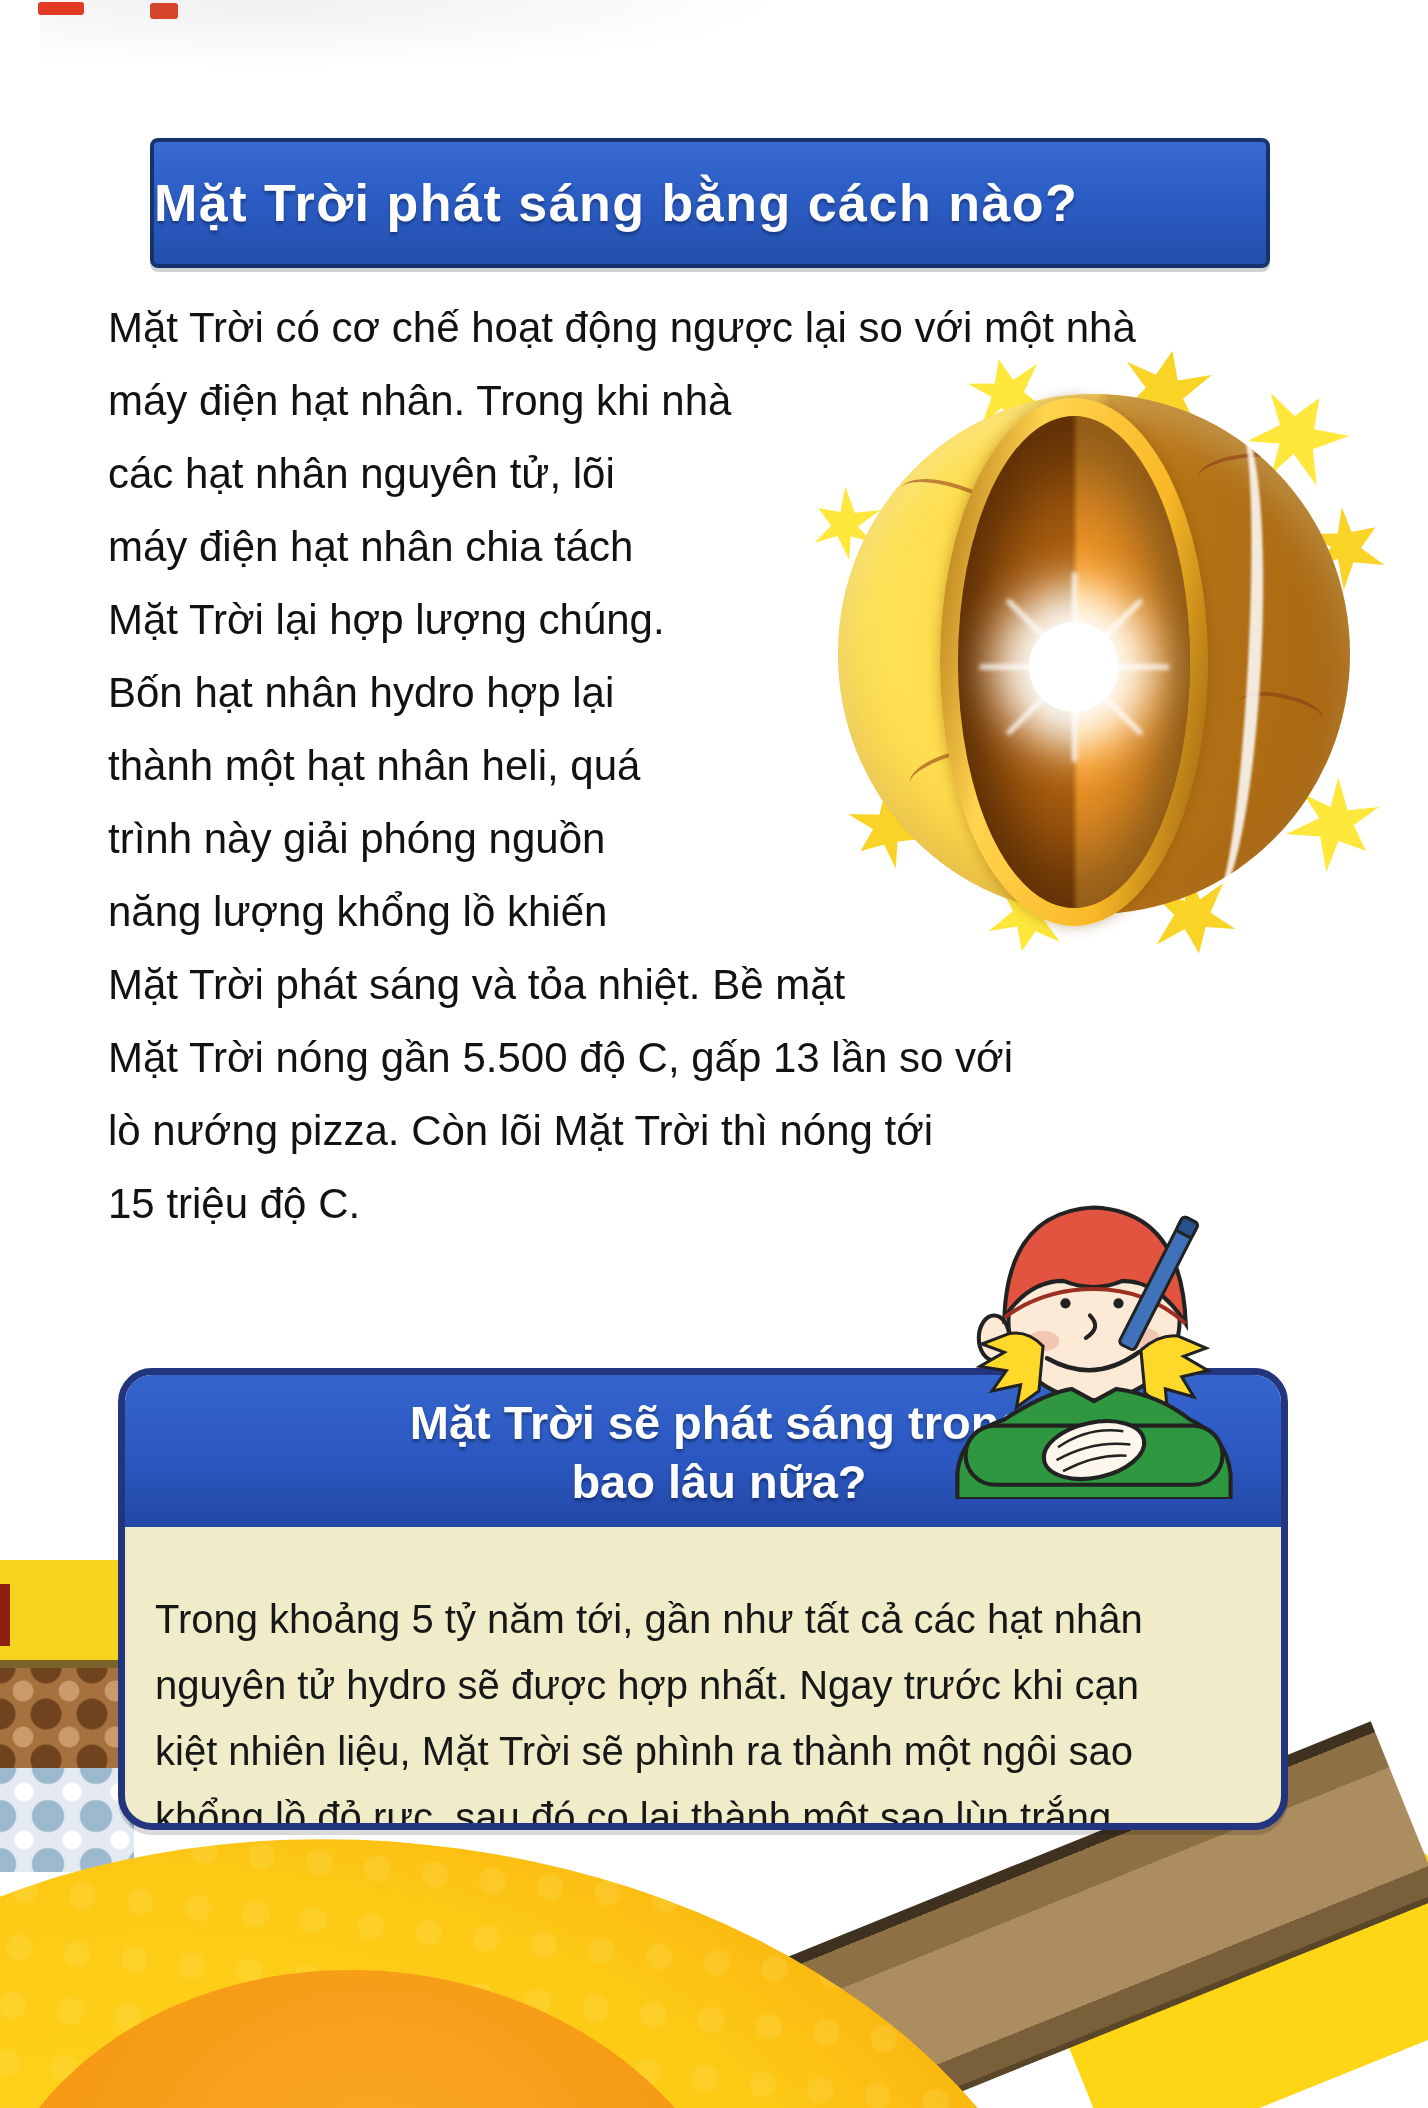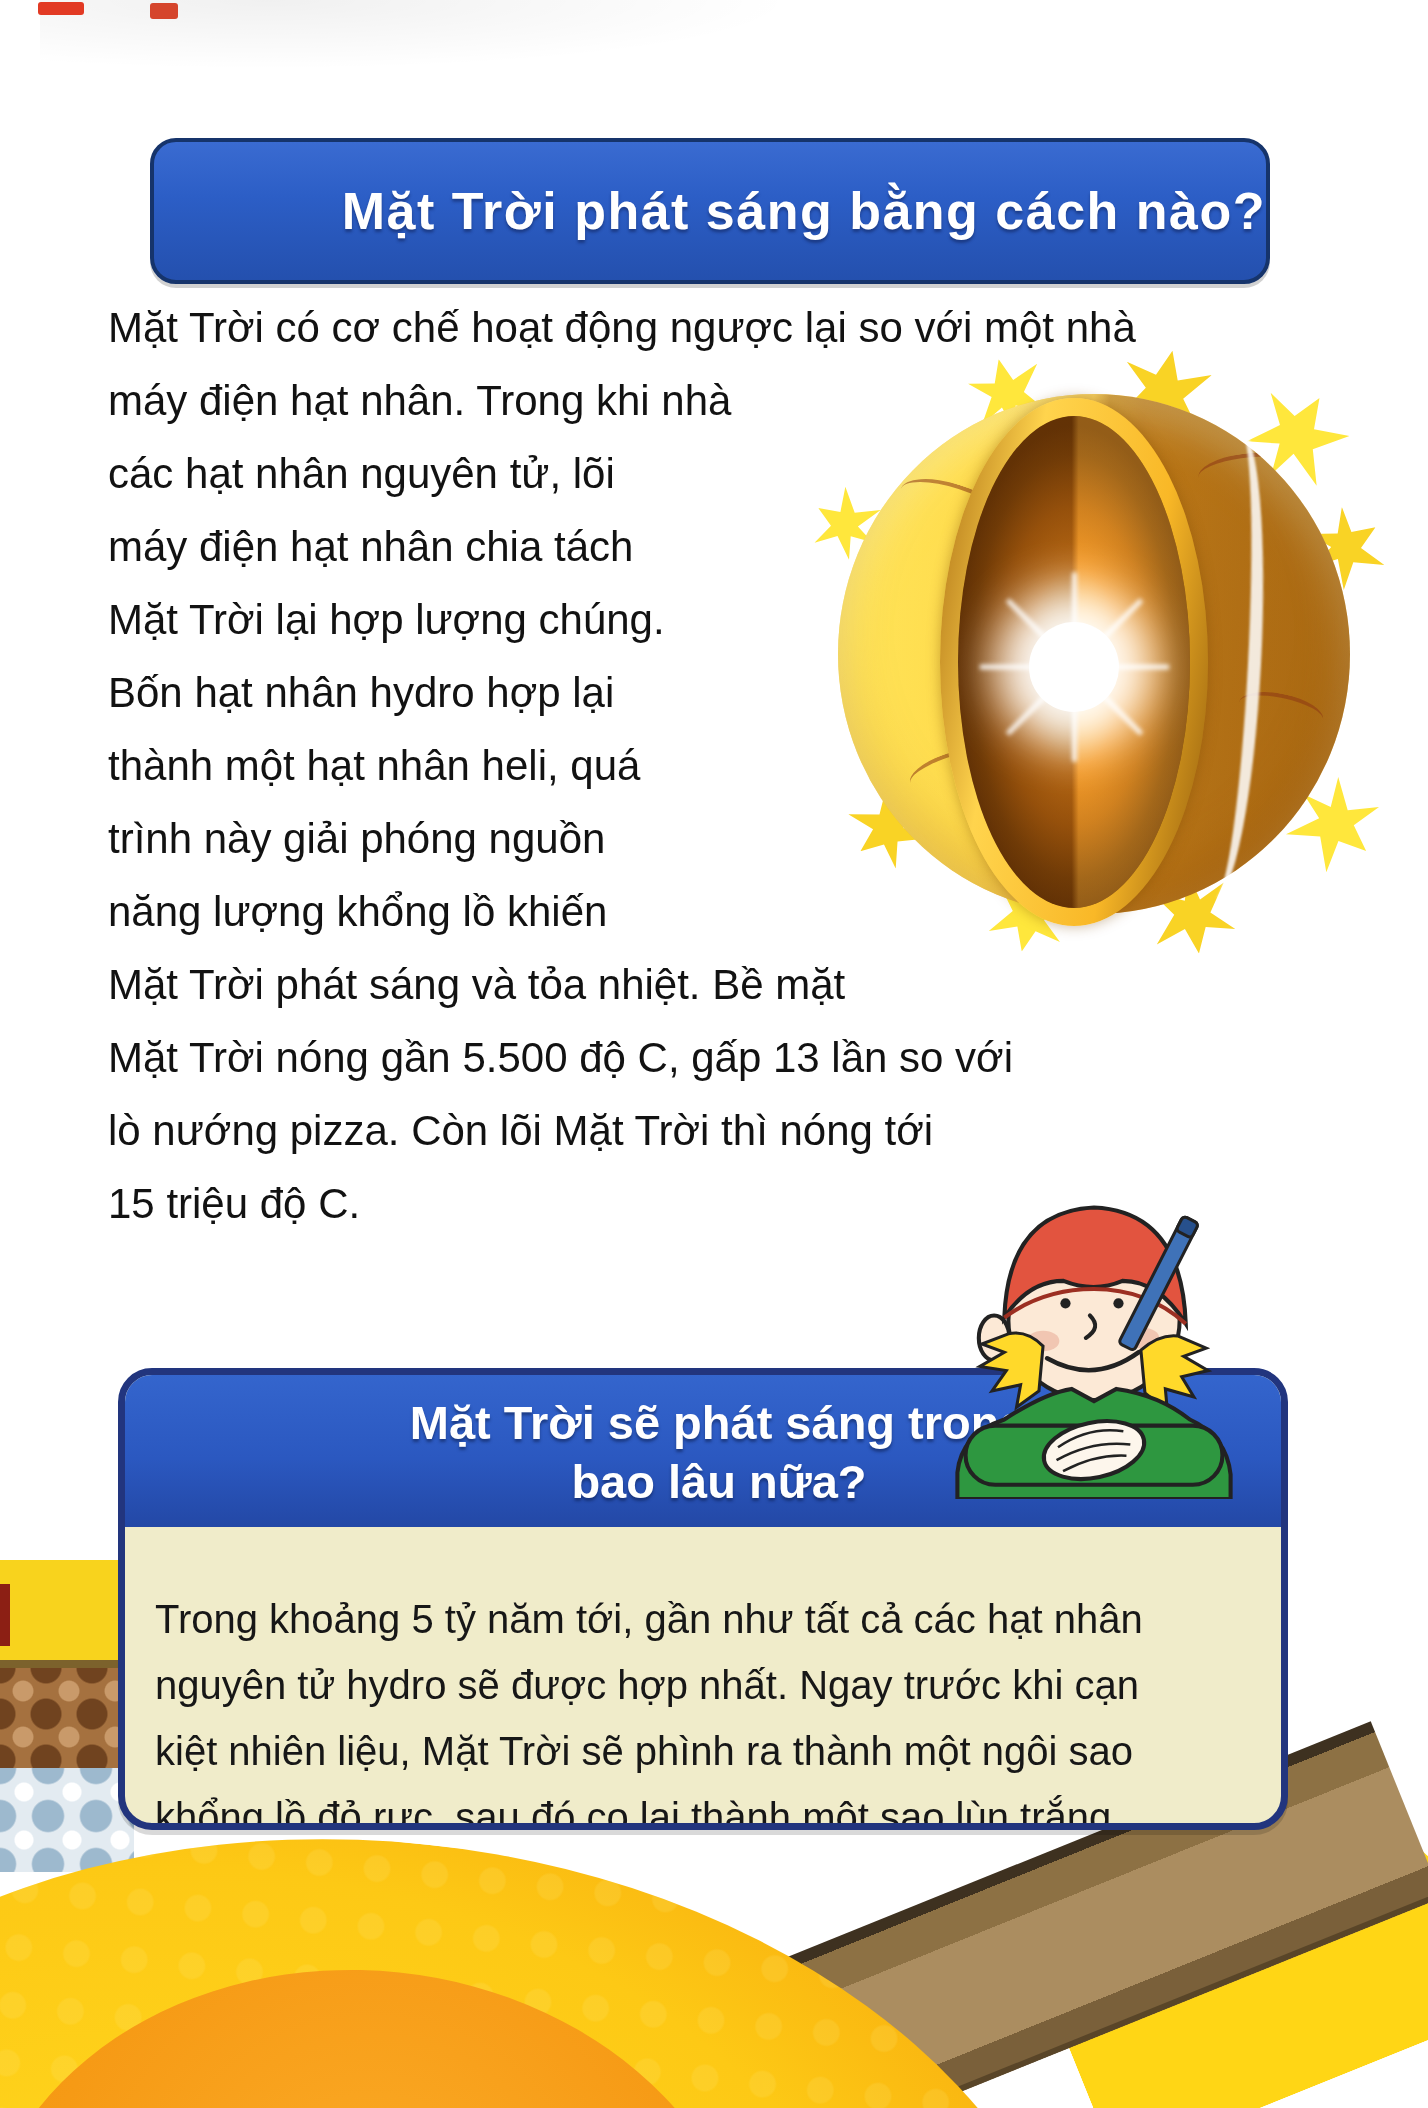--- a/index.html
+++ b/index.html
@@ -9,24 +9,24 @@
   }
   
   .scan-smudge{position:absolute;left:40px;top:0;width:760px;height:70px;
     background:radial-gradient(ellipse at 30% 0%, rgba(0,0,0,.06), rgba(0,0,0,0) 70%);}
   .red-mark{position:absolute;background:#e23a24;border-radius:3px;}
   .red-mark.m1{left:38px;top:2px;width:46px;height:13px;}
   .red-mark.m2{left:150px;top:3px;width:28px;height:16px;background:#d5452c;}
 
   
   .banner1{
-    position:absolute;left:150px;top:138px;width:1120px;height:146px;
+    position:absolute;left:150px;top:138px;width:1120px;height:130px;
     background:linear-gradient(180deg,#3a6bd1 0%,#2c5ec6 40%,#2450ae 100%);
-    border:4px solid #16346b;border-radius:26px;box-sizing:border-box;
-    display:flex;align-items:center;justify-content:flex-end;
+    border:4px solid #16346b;border-radius:8px;box-sizing:border-box;
+    display:flex;align-items:center;justify-content:flex-start;
     box-shadow:0 4px 0 rgba(0,0,0,.18);
   }
   .banner1 .t{
     color:#ffffff;font-weight:bold;font-size:52px;letter-spacing:1.5px;
     text-shadow:0 3px 3px rgba(10,25,70,.45);white-space:nowrap;
   }
 
   
   .para{position:absolute;left:108px;top:291px;width:1300px;z-index:2;}
   .p-line{font-size:42px;line-height:73px;white-space:nowrap;color:#121212;}

